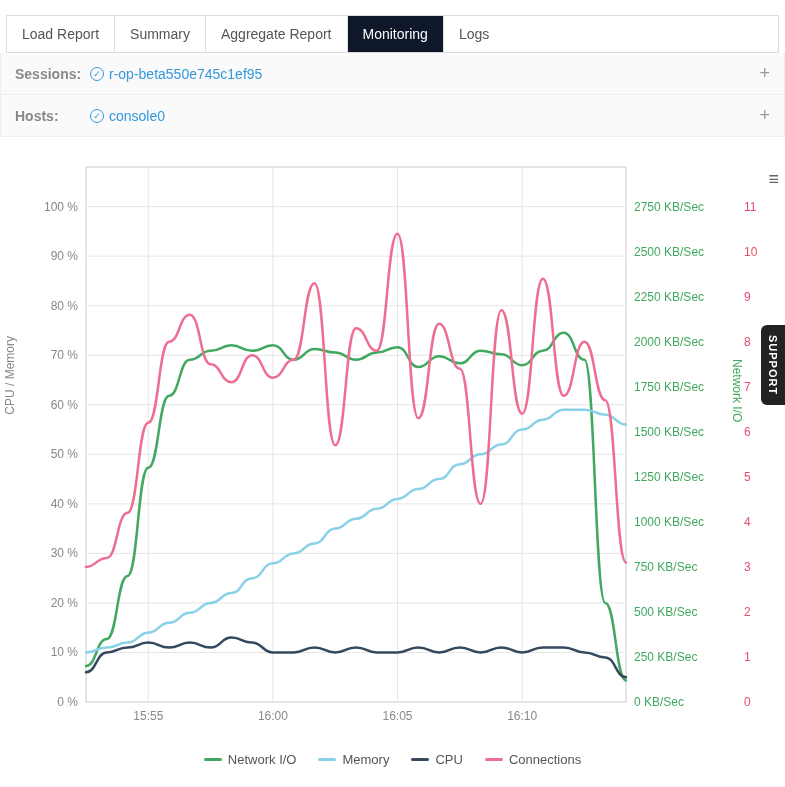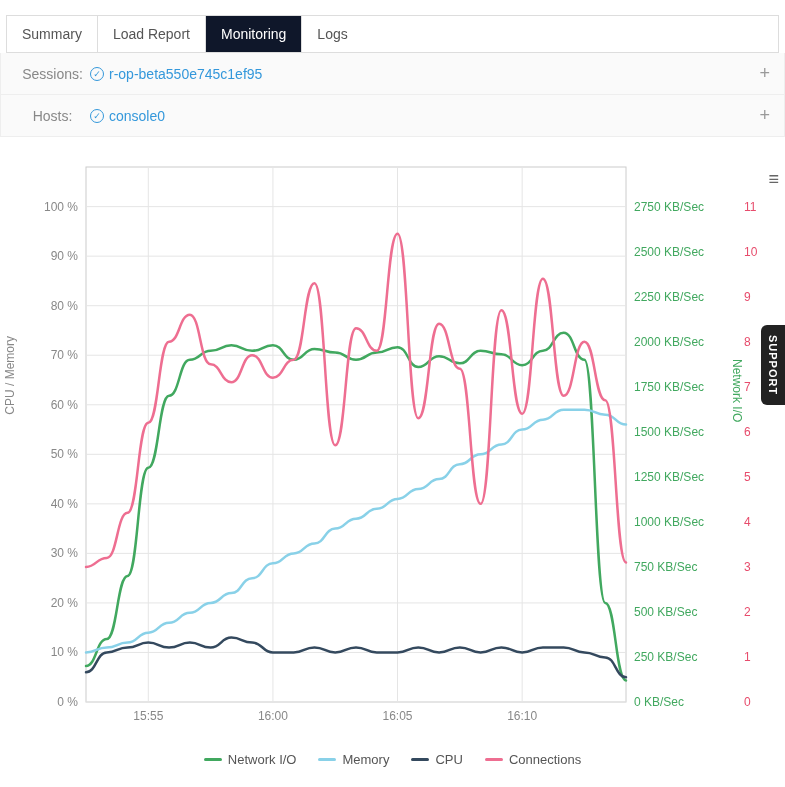--- a/index.html
+++ b/index.html
@@ -2,21 +2,21 @@
 <html><head>
 <meta charset="utf-8">
 <style>
 * { box-sizing: border-box; margin: 0; padding: 0; }
 body { font-family: -apple-system, "Helvetica Neue", Arial, sans-serif; background: #fff; width: 785px; height: 787px; position: relative; overflow: hidden; }
 .tabs { display: flex; border: 1px solid #ddd; margin: 15px 6px 0 6px; background: #fff; }
 .tab { padding: 10px 15px; font-size: 14px; color: #555; cursor: pointer; border-right: 1px solid #ddd; }
 .tab:last-child { border-right: none; }
 .tab.active { background: #0f172a; color: #fff; }
 .info-row { display: flex; align-items: center; padding: 10px 14px; border: 1px solid #eee; border-top: none; background: #fafafa; font-size: 14px; }
-.info-row .label { color: #888; width: 75px; font-weight: 400; text-align: center; }
+.info-row .label { color: #888; width: 75px; font-weight: 700; }
 .info-row .value { color: #3498db; display: flex; align-items: center; gap: 5px; }
 .info-row .plus { margin-left: auto; color: #999; font-size: 18px; cursor: pointer; }
 .check-icon { width: 14px; height: 14px; border: 1.5px solid #3498db; border-radius: 50%; display: inline-flex; align-items: center; justify-content: center; font-size: 9px; color: #3498db; }
 .chart-wrap { position: relative; margin-top: 20px; }
 svg.chart { display: block; }
 .axis-label-left { position: absolute; left: 10px; top: 50%; transform: rotate(-90deg) translateX(50%); transform-origin: left center; font-size: 12px; color: #888; white-space: nowrap; }
 .axis-label-right { position: absolute; right: 48px; top: 50%; transform: rotate(90deg) translateX(-50%); transform-origin: right center; font-size: 12px; color: #41a85f; white-space: nowrap; }
 .menu-btn { position: absolute; right: 6px; top: 12px; font-size: 18px; color: #666; cursor: pointer; }
 .legend { display: flex; justify-content: center; gap: 22px; margin-top: 15px; font-size: 13px; color: #555; }
 .legend-item { display: flex; align-items: center; gap: 6px; }
@@ -25,22 +25,23 @@
 .tick-text { font-size: 12px; fill: #888; }
 .tick-right2 { font-size: 12px; fill: #e74c6c; }
 .tick-right1 { font-size: 12px; fill: #41a85f; }
 .grid-line { stroke: #e5e5e5; stroke-width: 1; }
 .plot-border { stroke: #ccc; stroke-width: 1; fill: none; }
 </style>
 </head>
 <body>
 
 <div class="tabs" id="tabs">
+    <div class="tab">Load Report</div>
     <div class="tab">Summary</div>
-    <div class="tab">Load Report</div>
+    <div class="tab">Aggregate Report</div>
     <div class="tab active">Monitoring</div>
     <div class="tab">Logs</div>
   </div>
 
 <div class="info-row">
   <span class="label">Sessions:</span>
   <span class="value">
     <span class="check-icon">✓</span>
     <span>r-op-beta550e745c1ef95</span>
   </span>

